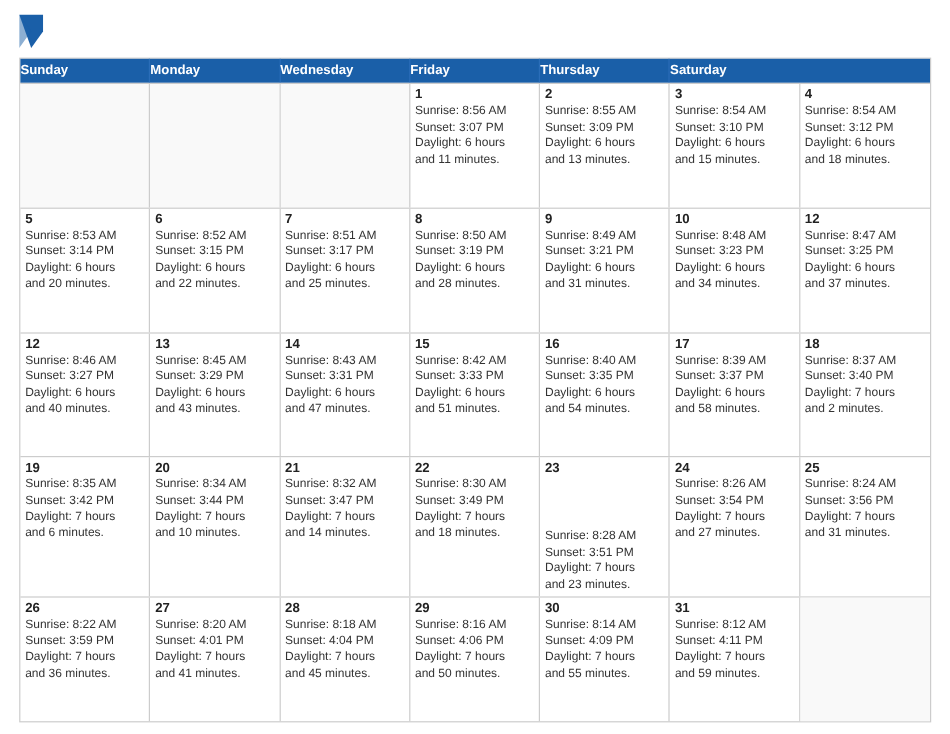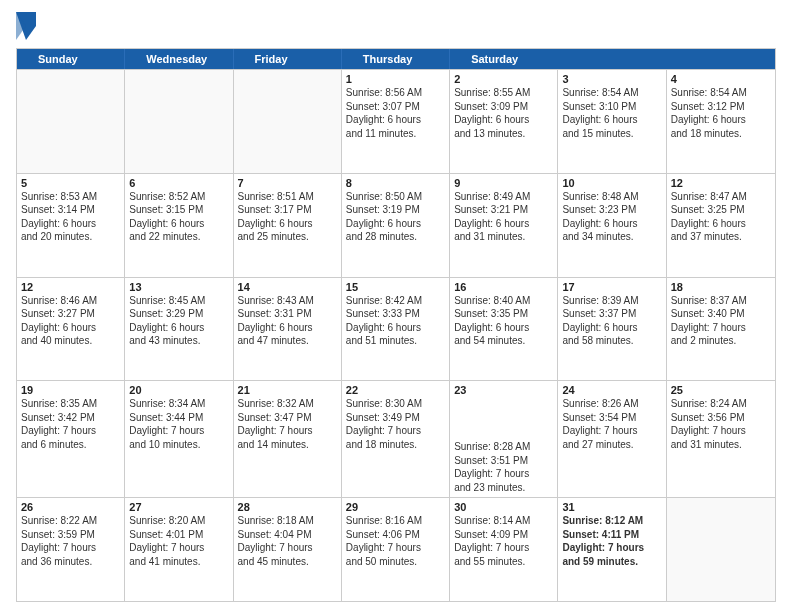--- a/index.html
+++ b/index.html
@@ -61,21 +61,21 @@
     }
     .cal-header-row {
       display: grid;
       grid-template-columns: repeat(7, 1fr);
       background: #1a5fa8;
     }
     .cal-header-cell {
       color: #fff;
       font-size: 11px;
       font-weight: bold;
-      padding: 4px 21px;
+      padding: 4px 0;
       text-align: left;
       border-right: 1px solid #2a6db8;
     }
     .cal-header-cell:last-child { border-right: none; }
     .cal-body {
       flex: 1;
       display: flex;
       flex-direction: column;
     }
     .cal-row {
@@ -123,20 +123,21 @@
     </div>
     <div class="title-block">
       <div class="title-month"></div>
       <div class="title-location"></div>
     </div>
   </div>
 
   <div class="calendar">
     <div class="cal-header-row">
     <div class="cal-header-cell">Sunday</div>
+        <div class="cal-header-cell">Monday</div>
         <div class="cal-header-cell">Wednesday</div>
         <div class="cal-header-cell">Friday</div>
         <div class="cal-header-cell">Thursday</div>
         <div class="cal-header-cell">Saturday</div>
       </div>
     <div class="cal-body">
     <div class="cal-row">
           <div class="cal-cell empty"></div>
           <div class="cal-cell empty"></div>
           <div class="cal-cell empty"></div>
@@ -353,21 +354,21 @@
           </div>
           <div class="cal-cell">
             <div class="day-num">30</div>
             <div class="day-info" style="white-space: pre-line;">Sunrise: 8:14 AM
 Sunset: 4:09 PM
 Daylight: 7 hours
 and 55 minutes.</div>
           </div>
           <div class="cal-cell">
             <div class="day-num">31</div>
-            <div class="day-info" style="white-space: pre-line; font-weight: bold;">Sunrise: 8:12 AM
+            <div class="day-info" style="white-space: pre-line;">Sunrise: 8:12 AM
 Sunset: 4:11 PM
 Daylight: 7 hours
 and 59 minutes.</div>
           </div>
           <div class="cal-cell empty"></div>
         </div>
       </div>
   </div>
 </div>
 

